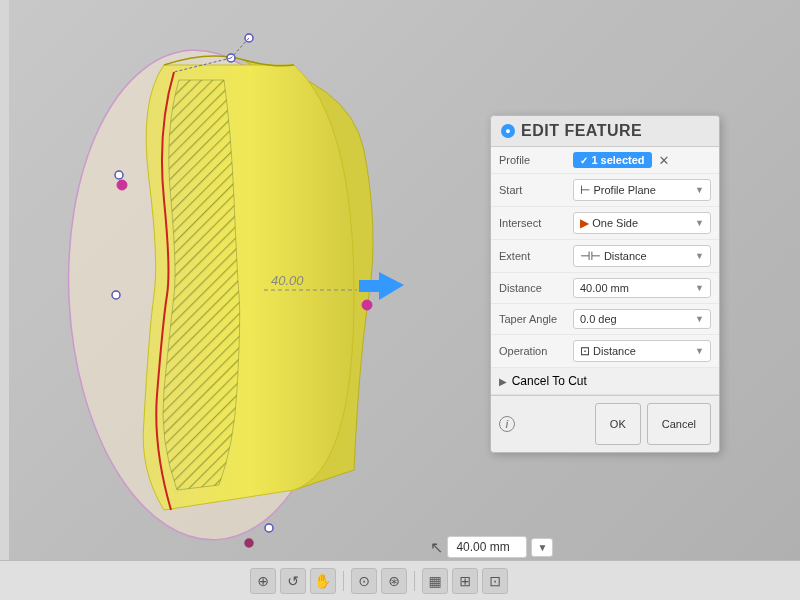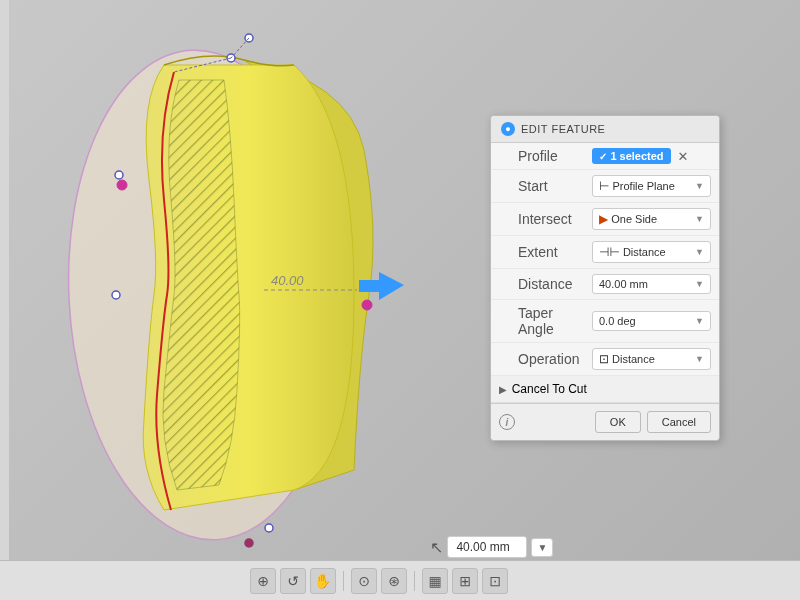--- a/index.html
+++ b/index.html
@@ -86,41 +86,40 @@
       background: #3399ff;
       display: flex;
       align-items: center;
       justify-content: center;
       color: white;
       font-size: 9px;
       font-weight: bold;
     }
 
     .panel-header-title {
-      font-size: 11px;
-      font-weight: normal;
+      font-size: 16px;
+      font-weight: bold;
       color: #444;
       letter-spacing: 0.5px;
       text-transform: uppercase;
     }
 
     .panel-row {
       display: flex;
       align-items: center;
       padding: 5px 8px;
       border-bottom: 1px solid #e8e8e8;
       gap: 4px;
     }
 
     .panel-label {
       width: 70px;
       color: #555;
-      font-size: 14px;
+      font-size: 11px;
       flex-shrink: 0;
-      margin-left: 19px;
     }
 
     .panel-value {
       flex: 1;
       display: flex;
       align-items: center;
       gap: 3px;
     }
 
     .selected-badge {
@@ -201,21 +200,21 @@
       align-items: center;
       justify-content: center;
       font-size: 10px;
       color: #888;
       font-style: italic;
       font-weight: bold;
       margin-right: auto;
     }
 
     .btn {
-      padding: 4px 14px;
+      padding: 14px 14px;
       border-radius: 3px;
       font-size: 11px;
       cursor: pointer;
       border: 1px solid #bbb;
     }
 
     .btn-ok {
       background: #f0f0f0;
       color: #333;
     }

